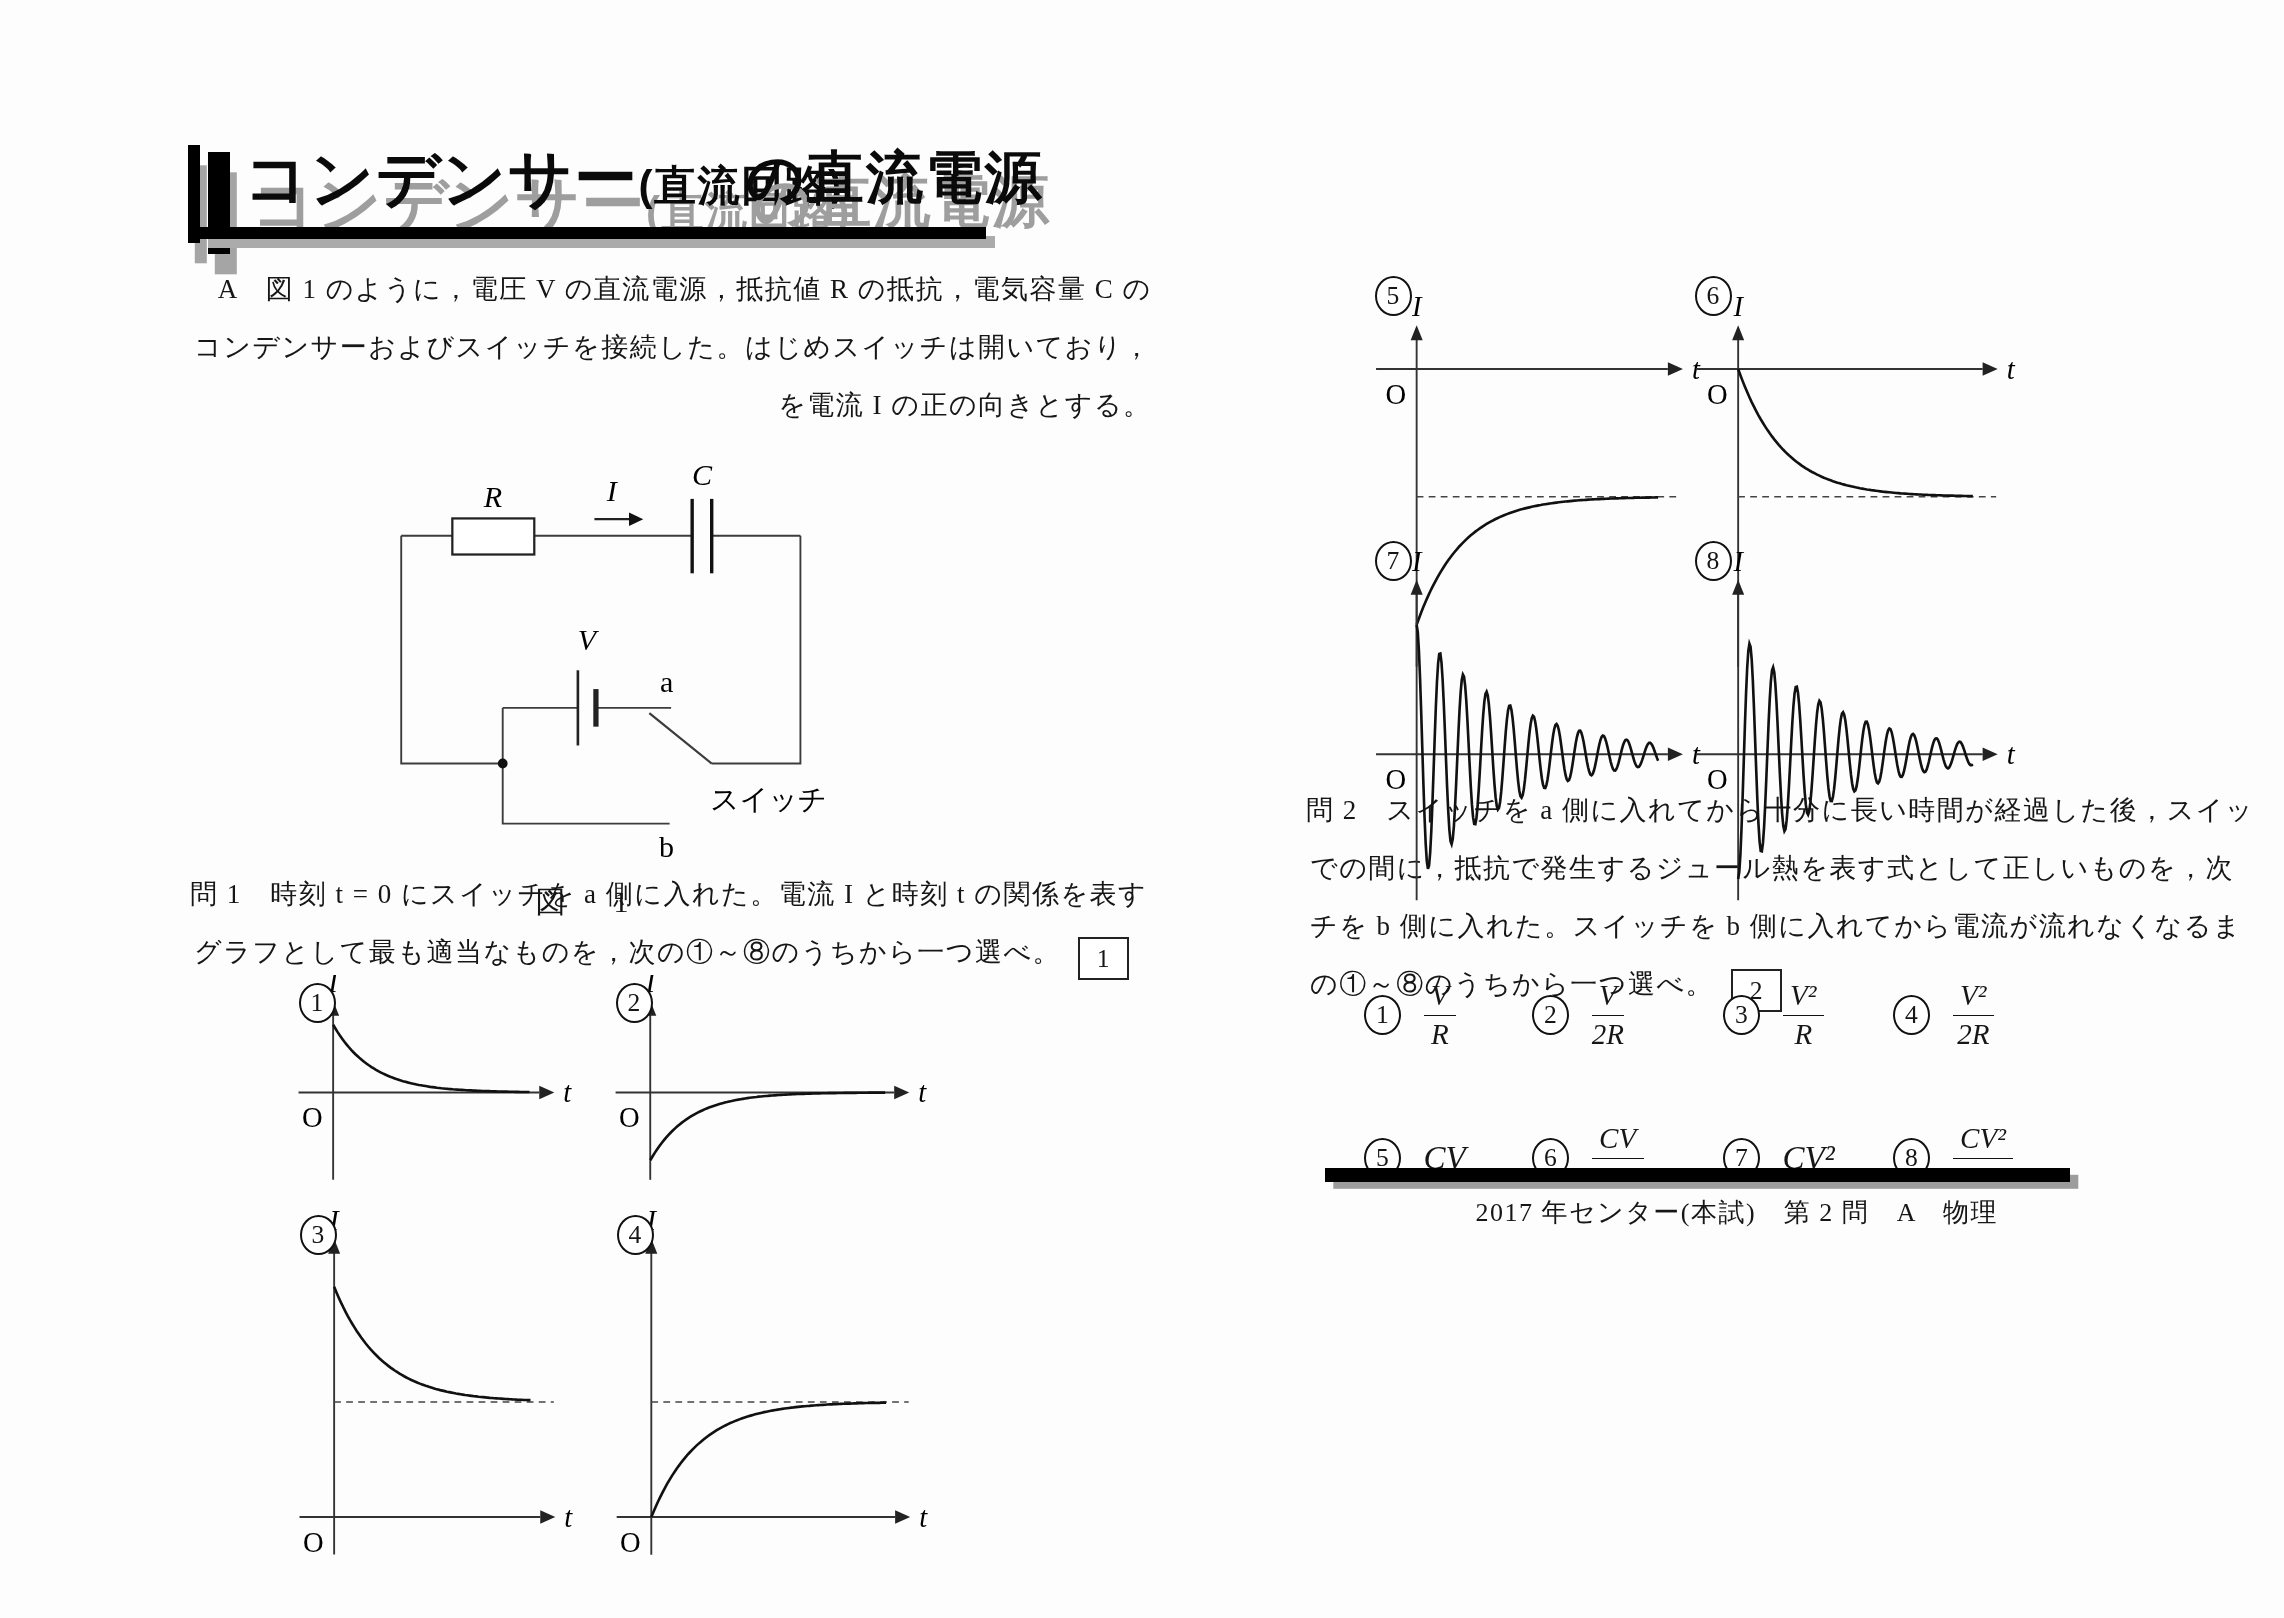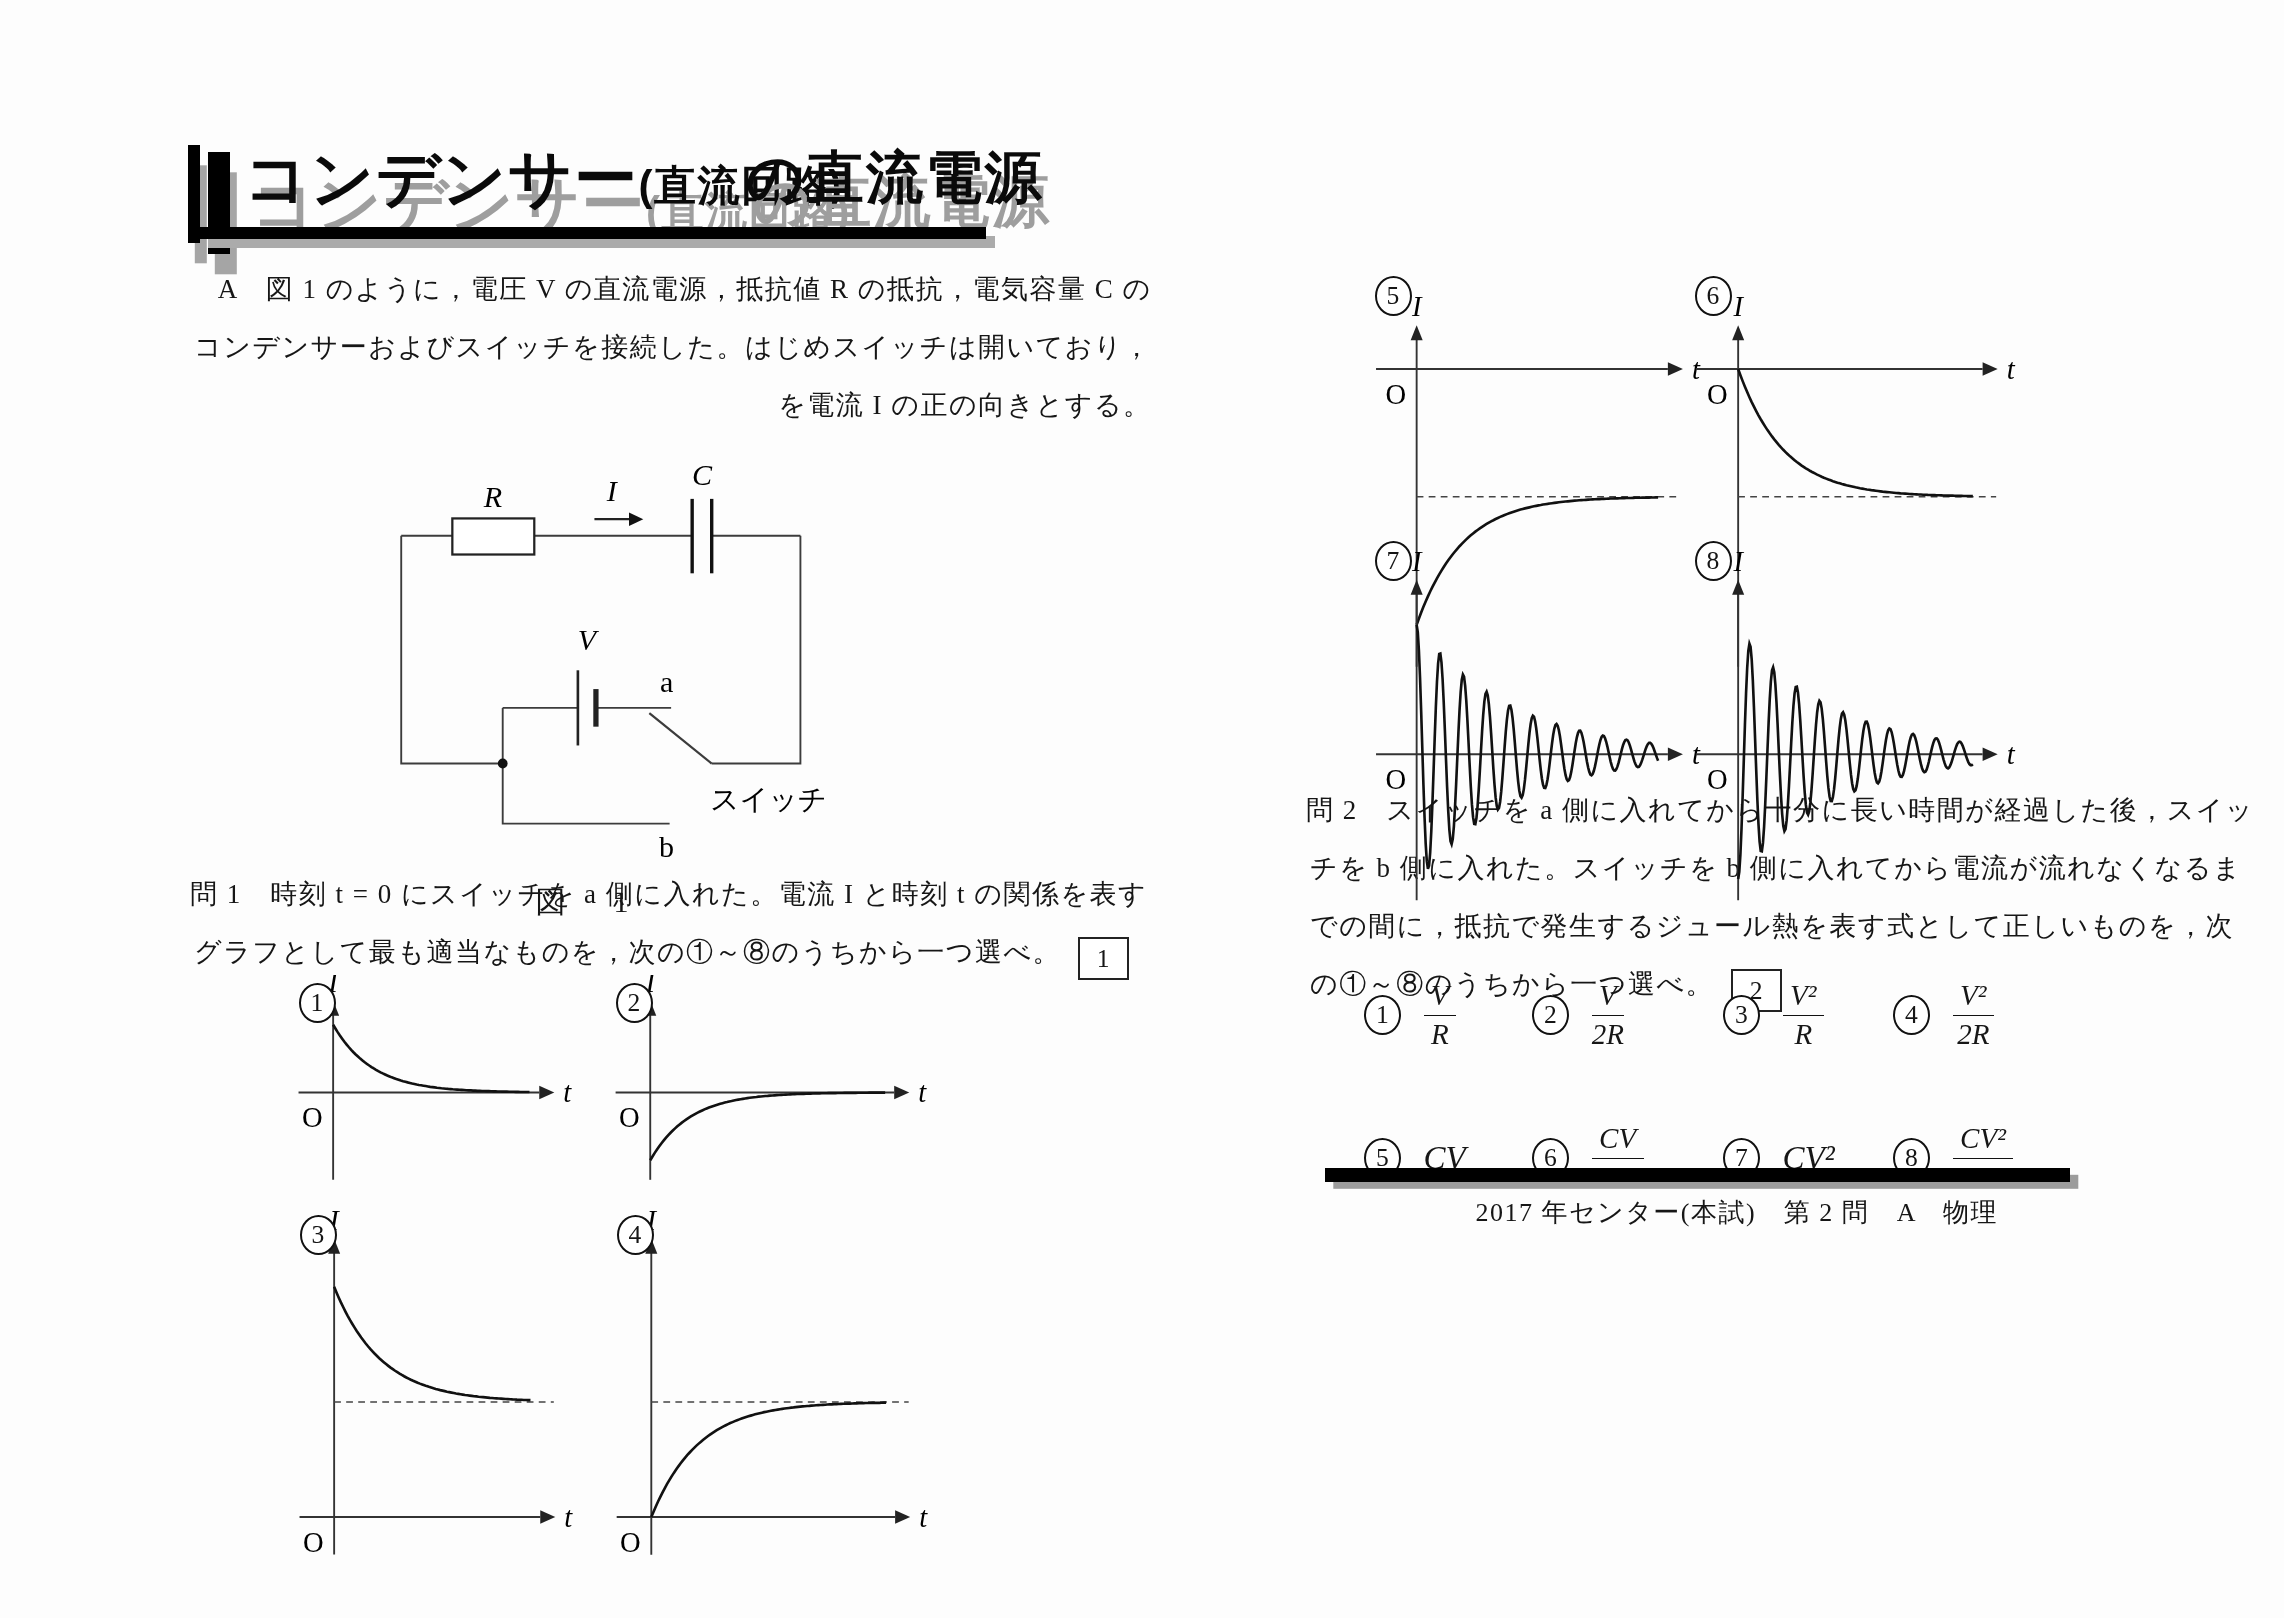--- a/index.html
+++ b/index.html
@@ -89,22 +89,22 @@
   </svg>
   <div class="abs caption" style="left:519px;top:882px;width:135px;">図　1</div>
 
   <div class="abs jp" style="left:190px;top:865px;">
     <div>問 1　時刻 t = 0 にスイッチを a 側に入れた。電流 I と時刻 t の関係を表す</div>
     <div class="indent"><span>グラフとして最も適当なものを，次の①～⑧のうちから一つ選べ。</span><span class="num-box">1</span></div>
   </div>
 
   <div class="abs jp" style="left:1306px;top:781px;">
     <div>問 2　スイッチを a 側に入れてから十分に長い時間が経過した後，スイッ</div>
+    <div class="indent">での間に，抵抗で発生するジュール熱を表す式として正しいものを，次</div>
     <div class="indent">チを b 側に入れた。スイッチを b 側に入れてから電流が流れなくなるま</div>
-    <div class="indent">での間に，抵抗で発生するジュール熱を表す式として正しいものを，次</div>
     <div class="indent"><span>の①～⑧のうちから一つ選べ。</span><span class="num-box">2</span></div>
   </div>
 
   <div id="graphs">
       <div class="graph" style="left: 288px; top: 975px; width: 331px; height: 256px;"><span class="circ" style="left: 10.5px; top: 7.5px;">1</span><svg width="331" height="256" viewBox="0 0 440 340">
           <line x1="14" y1="156" x2="334" y2="156" stroke="#333" stroke-width="2.5"></line>
           <polygon points="334,147 354,156 334,165" fill="#222"></polygon>
           <line x1="60" y1="44" x2="60" y2="272" stroke="#333" stroke-width="2.5"></line>
           <polygon points="52,54 60,34 68,54" fill="#222"></polygon>
           <path d="M60.0,66.0 L63.0,71.0 L66.0,75.8 L69.0,80.3 L72.0,84.5 L75.0,88.6 L78.0,92.3 L81.0,95.9 L84.0,99.3 L87.0,102.5 L90.0,105.5 L93.0,108.3 L96.0,111.0 L99.0,113.5 L102.0,115.9 L105.0,118.1 L108.0,120.2 L111.0,122.2 L114.0,124.1 L117.0,125.9 L120.0,127.6 L123.0,129.2 L126.0,130.7 L129.0,132.1 L132.0,133.5 L135.0,134.7 L138.0,135.9 L141.0,137.0 L144.0,138.1 L147.0,139.1 L150.0,140.1 L153.0,141.0 L156.0,141.8 L159.0,142.6 L162.0,143.3 L165.0,144.1 L168.0,144.7 L171.0,145.4 L174.0,146.0 L177.0,146.5 L180.0,147.0 L183.0,147.5 L186.0,148.0 L189.0,148.5 L192.0,148.9 L195.0,149.3 L198.0,149.7 L201.0,150.0 L204.0,150.4 L207.0,150.7 L210.0,151.0 L213.0,151.3 L216.0,151.5 L219.0,151.8 L222.0,152.0 L225.0,152.2 L228.0,152.4 L231.0,152.6 L234.0,152.8 L237.0,153.0 L240.0,153.2 L243.0,153.3 L246.0,153.5 L249.0,153.6 L252.0,153.8 L255.0,153.9 L258.0,154.0 L261.0,154.1 L264.0,154.2 L267.0,154.3 L270.0,154.4 L273.0,154.5 L276.0,154.6 L279.0,154.7 L282.0,154.7 L285.0,154.8 L288.0,154.9 L291.0,154.9 L294.0,155.0 L297.0,155.1 L300.0,155.1 L303.0,155.2 L306.0,155.2 L309.0,155.3 L312.0,155.3 L315.0,155.3 L318.0,155.4 L321.0,155.4 " fill="none" stroke="#111" stroke-width="3.5"></path>

